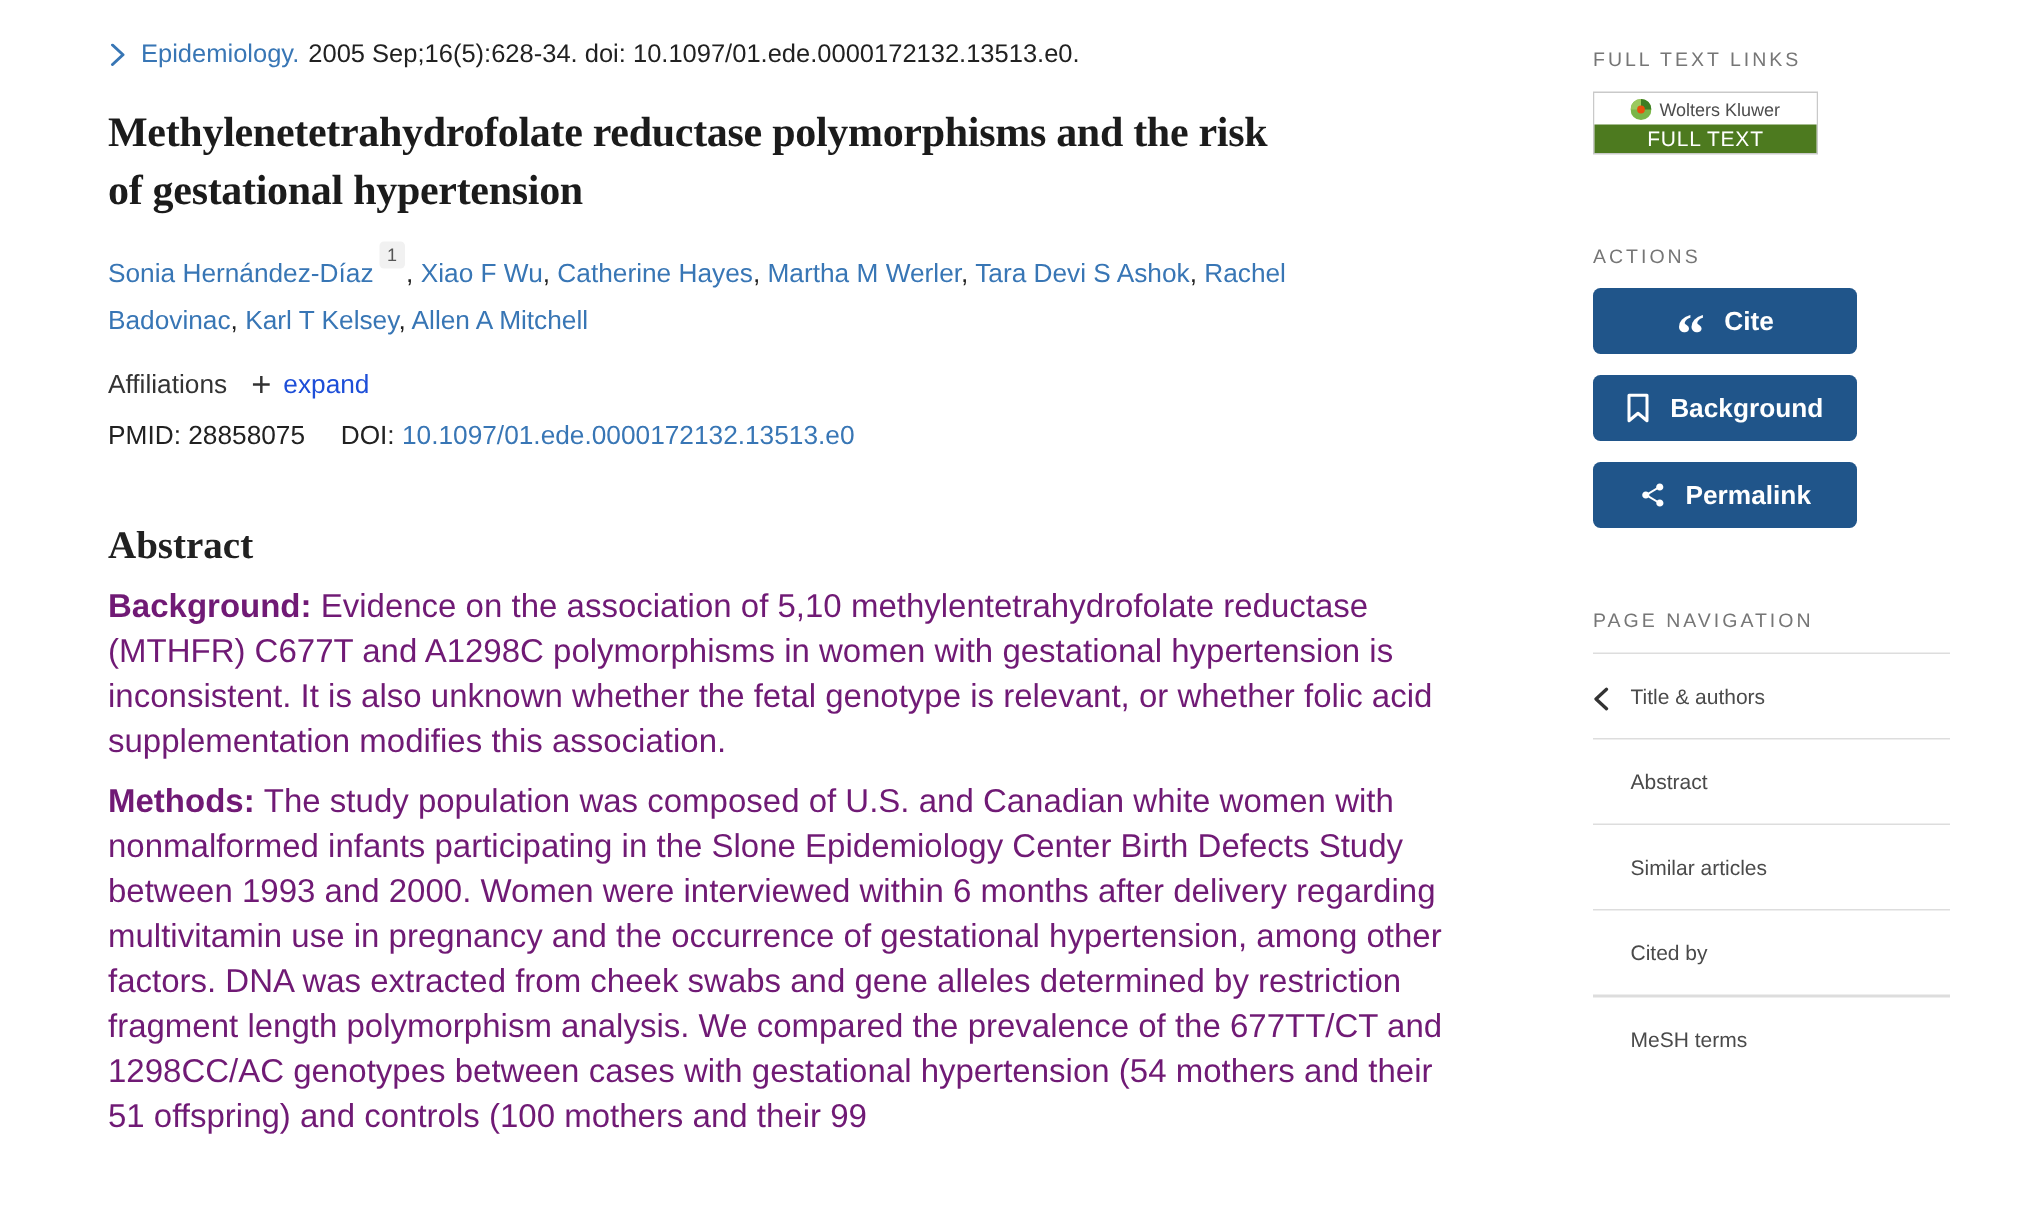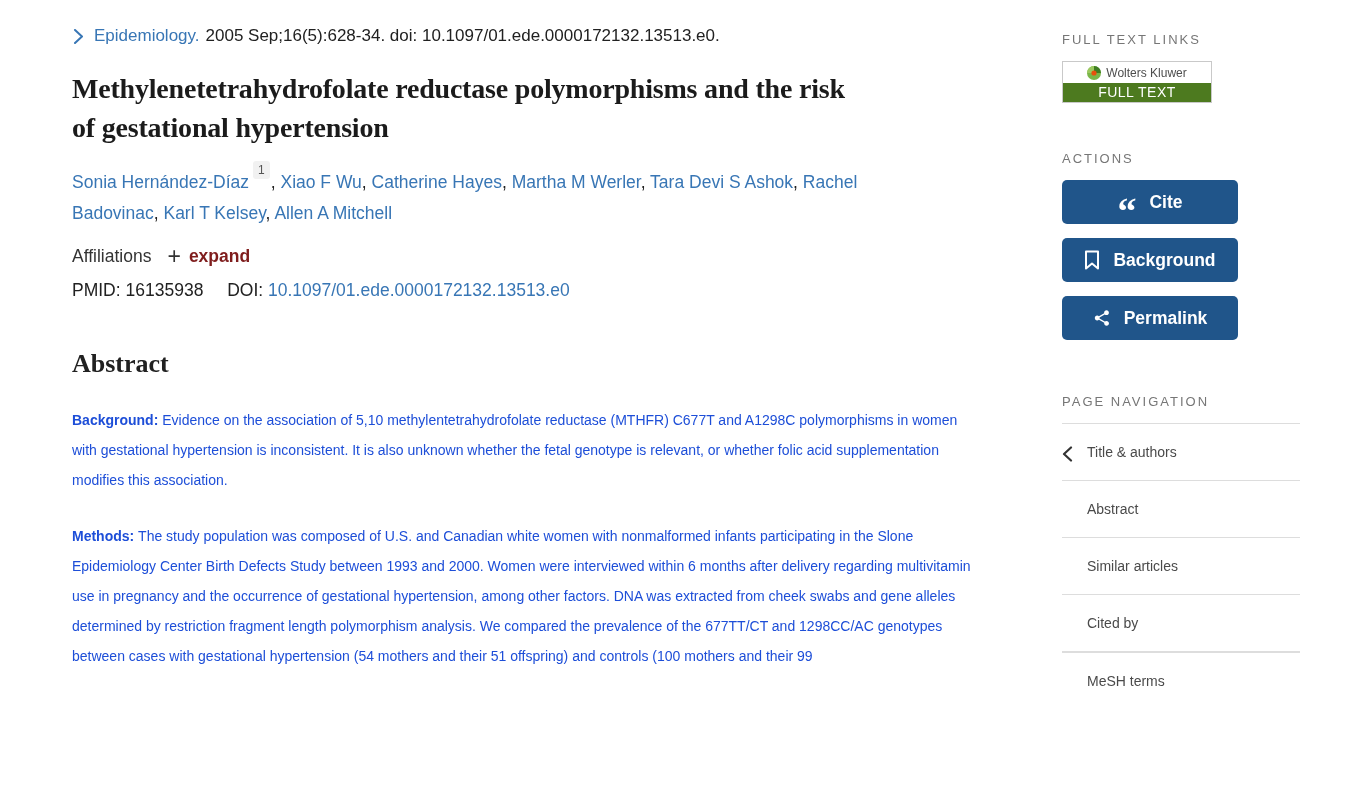--- a/index.html
+++ b/index.html
@@ -31,38 +31,38 @@
   .author-sep { color: #212121; }
   .affil-sup {
     background: #f1f1f1; color: #555; font-size: 12px; line-height: 1;
     padding: 2px 5px; border-radius: 3px; margin: 0 1px 0 4px;
     position: relative; top: -7px; cursor: pointer;
   }
 
   
   .affiliations { margin-top: 16px; font-size: 17.5px; display: flex; align-items: center; color: #333; }
   .plus-icon { font-size: 23px; font-weight: 400; margin: 0 8px 0 16px; color: #333; line-height: 1; }
-  .expand-label { color: #7f1d1d; cursor: pointer; font-weight: bold; }
+  .expand-label { color: #1d4ed8; cursor: pointer; }
   .ids-row { margin-top: 12px; font-size: 17.5px; }
   .ids-row .sep { display: inline-block; width: 14px; }
 
   
   .abstract-heading {
     font-family: "Liberation Serif", serif; font-weight: 700;
     font-size: 26px; color: #212121; margin: 48px 0 0 0;
   }
-  .abs-par { font-size: 14px; line-height: 30px; max-width: 908px; margin: 26px 0 0 0; color: #1d4ed8; }
+  .abs-par { font-size: 22px; line-height: 30px; max-width: 908px; margin: 10px 0 0 0; color: #701a75; }
   .abs-label { font-weight: 700; }
 
   
   .side-heading {
     font-size: 13px; color: #767676; letter-spacing: 2px;
     font-weight: 400; margin: 0 0 14px 0;
   }
-  .wk-button { width: 150px; border: 1px solid #c9c9c9; cursor: pointer; margin-bottom: 48px; }
+  .wk-button { width: 150px; border: 1px solid #c9c9c9; cursor: pointer; margin-bottom: 60px; }
   .wk-top { height: 21px; background: #ffffff; display: flex; align-items: center; justify-content: center; gap: 5px; }
   .wk-name { font-size: 12px; color: #4d4d4d; }
   .wk-bottom {
     background: #4d7a1f; color: #ffffff; font-weight: 400; font-size: 14px;
     text-align: center; padding: 1px 0 2px 0; letter-spacing: 0.5px;
     font-family: "Liberation Sans", sans-serif;
   }
   .actions { margin-bottom: 54px; }
   .action-btn {
     width: 176px; height: 44px; background: #20558a; border: none; border-radius: 5px;
@@ -103,21 +103,21 @@
     <div class="authors"><a class="link" href="#">Sonia Hernández-Díaz</a><sup class="affil-sup">1</sup><span class="author-sep">, </span><a class="link" href="#">Xiao F Wu</a><span class="author-sep">, </span><a class="link" href="#">Catherine Hayes</a><span class="author-sep">, </span><a class="link" href="#">Martha M Werler</a><span class="author-sep">, </span><a class="link" href="#">Tara Devi S Ashok</a><span class="author-sep">, </span><a class="link" href="#">Rachel Badovinac</a><span class="author-sep">, </span><a class="link" href="#">Karl T Kelsey</a><span class="author-sep">, </span><a class="link" href="#">Allen A Mitchell</a></div>
 
     <div class="affiliations">
       <span>Affiliations</span>
       <span class="plus-icon">+</span>
       <span class="expand-label">expand</span>
     </div>
 
     <div class="ids-row">
       <span>PMID:</span>
-      <span>16135938</span>
+      <span>28858075</span>
       <span class="sep"></span>
       <span>DOI:</span>
       <a class="link" href="#">10.1097/01.ede.0000172132.13513.e0</a>
     </div>
 
     <h2 class="abstract-heading">Abstract</h2>
 
     <div id="abstract-body">
         <p class="abs-par"><span class="abs-label">Background: </span>Evidence on the association of 5,10 methylentetrahydrofolate reductase (MTHFR) C677T and A1298C polymorphisms in women with gestational hypertension is inconsistent. It is also unknown whether the fetal genotype is relevant, or whether folic acid supplementation modifies this association.</p>
         <p class="abs-par"><span class="abs-label">Methods: </span>The study population was composed of U.S. and Canadian white women with nonmalformed infants participating in the Slone Epidemiology Center Birth Defects Study between 1993 and 2000. Women were interviewed within 6 months after delivery regarding multivitamin use in pregnancy and the occurrence of gestational hypertension, among other factors. DNA was extracted from cheek swabs and gene alleles determined by restriction fragment length polymorphism analysis. We compared the prevalence of the 677TT/CT and 1298CC/AC genotypes between cases with gestational hypertension (54 mothers and their 51 offspring) and controls (100 mothers and their 99</p>

